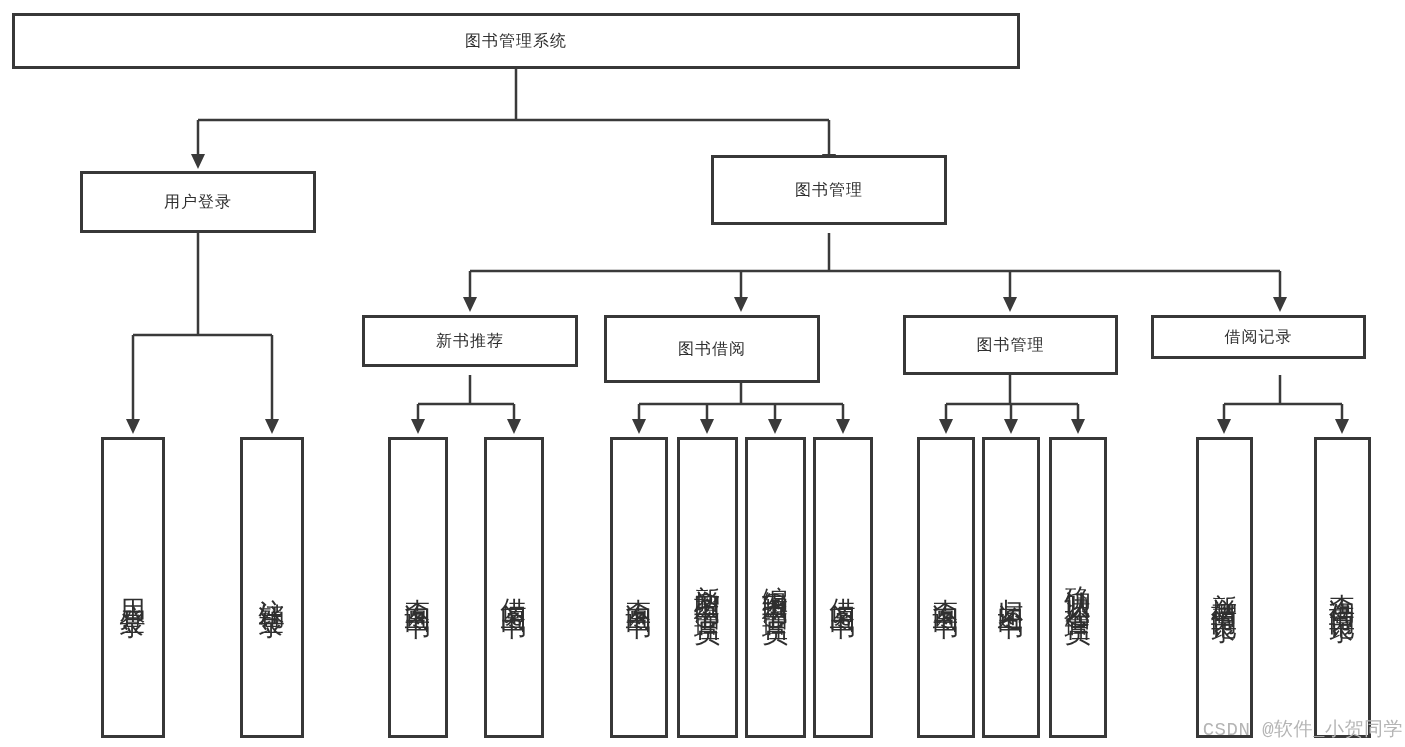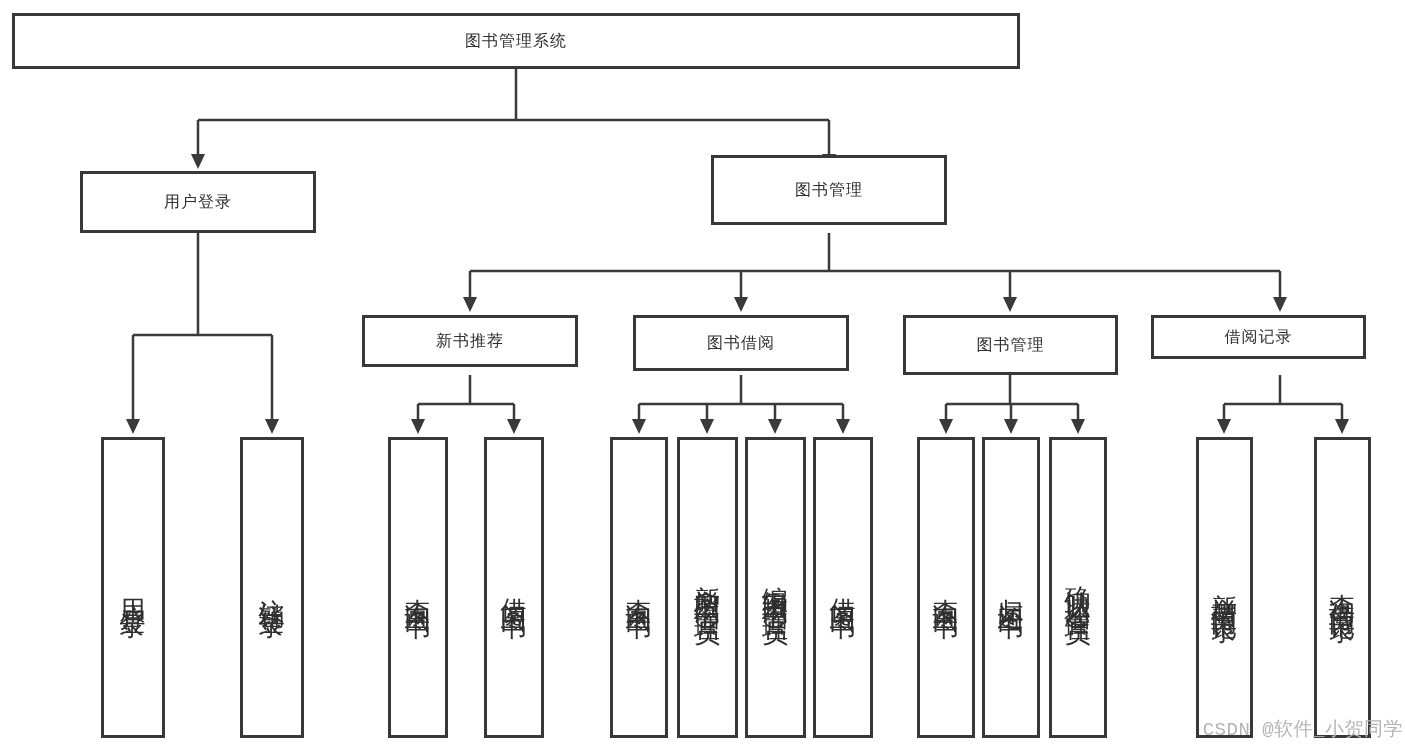--- a/index.html
+++ b/index.html
@@ -106,21 +106,21 @@
     <path class="arrowline" marker-end="url(#arrowhead)" d="M1224,404 V421"></path>
     <path class="arrowline" marker-end="url(#arrowhead)" d="M1342,404 V421"></path>
   </svg>
 
   <div class="box hbox" style="left:12px;top:13px;width:1008px;height:56px">图书管理系统</div>
 
   <div class="box hbox" style="left:80px;top:171px;width:236px;height:62px">用户登录</div>
   <div class="box hbox" style="left:711px;top:155px;width:236px;height:70px">图书管理</div>
 
   <div class="box hbox" style="left:362px;top:315px;width:216px;height:52px">新书推荐</div>
-  <div class="box hbox" style="left:633px;top:315px;width:216px;height:56px">图书借阅</div>
+  <div class="box hbox" style="left:604px;top:315px;width:216px;height:68px">图书借阅</div>
   <div class="box hbox" style="left:903px;top:315px;width:215px;height:60px">图书管理</div>
   <div class="box hbox" style="left:1151px;top:315px;width:215px;height:44px">借阅记录</div>
 
   <div class="box vbox" style="left:101px;top:437px;width:64px;height:301px">
     <span class="vtext">用户登录</span>
   </div>
   <div class="box vbox" style="left:240px;top:437px;width:64px;height:301px">
     <span class="vtext">注销登录</span>
   </div>
 

